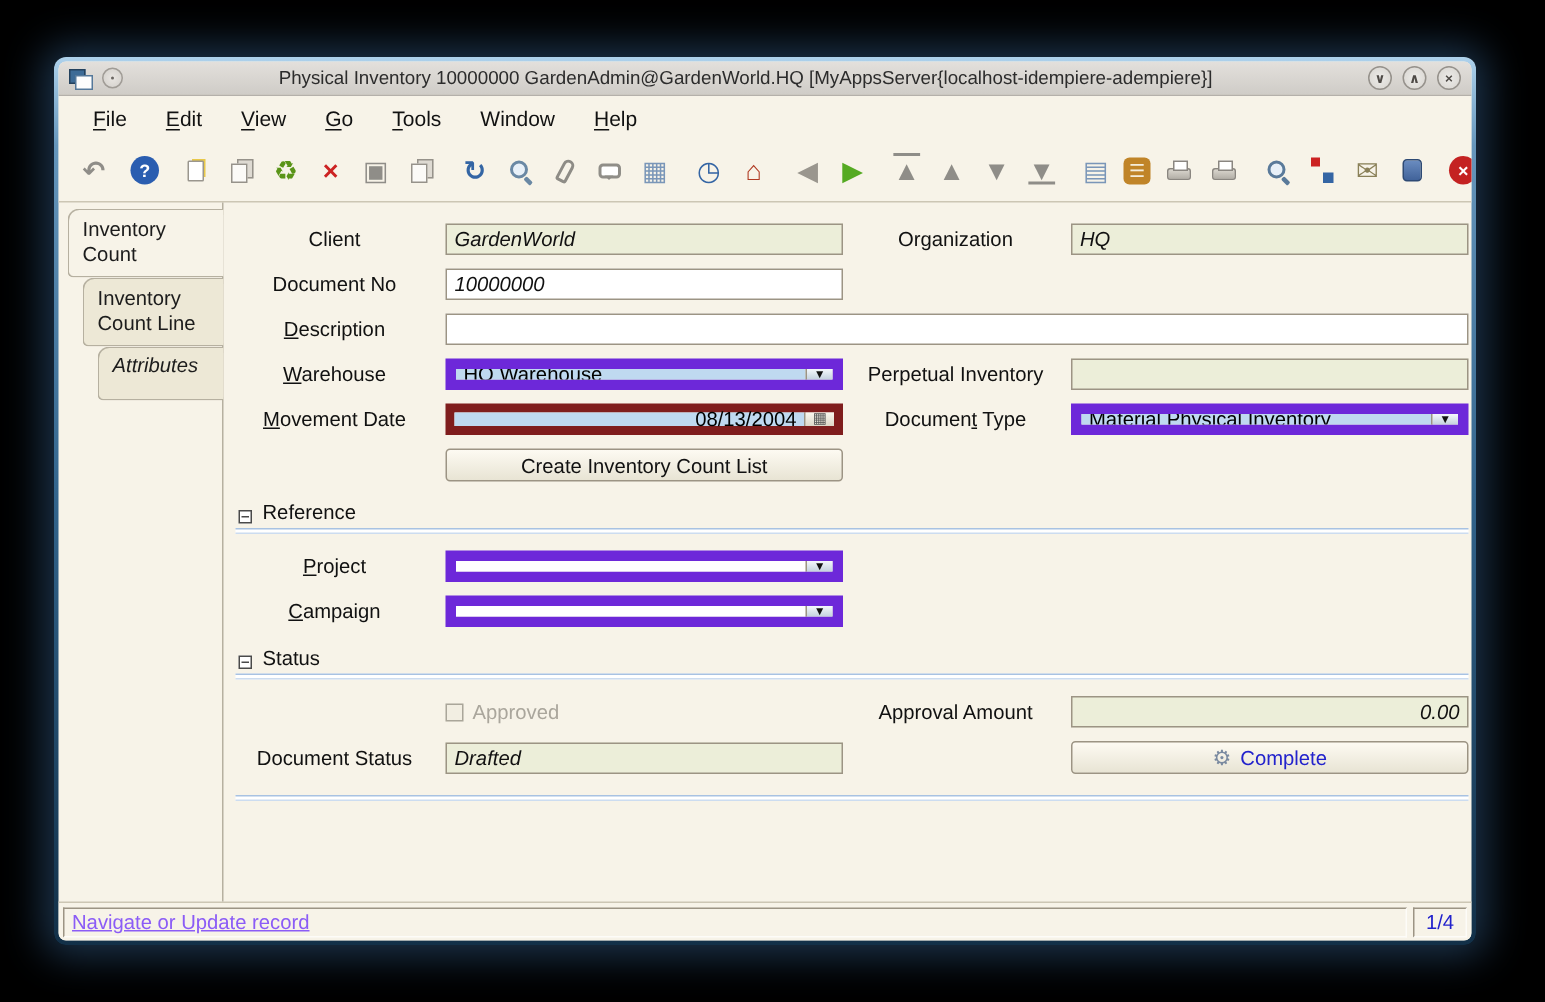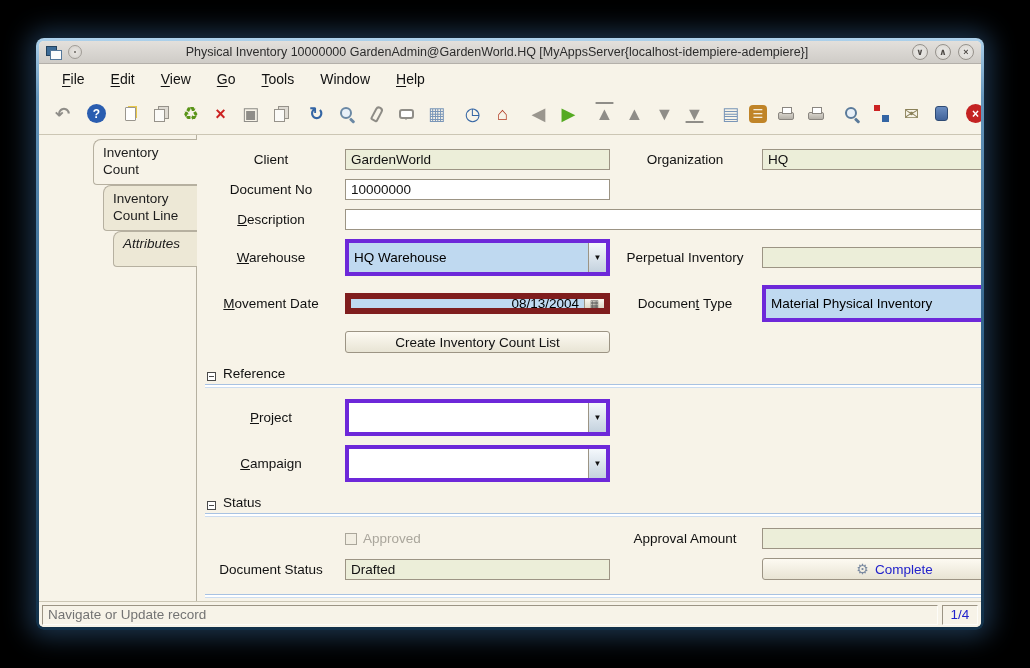--- a/index.html
+++ b/index.html
@@ -68,40 +68,40 @@
     border:1px solid #8a8680; border-radius:2px; position:relative; margin-top:5px; }
   .printer::before { content:""; position:absolute; left:3px; top:-6px; width:8px; height:5px;
     background:#fff; border:1px solid #8a8680; }
   .wf { position:relative; width:18px; height:18px; }
   .wf::before { content:""; position:absolute; left:1px; top:0; width:6px; height:6px; background:#cc2222; }
   .wf::after { content:""; position:absolute; right:2px; bottom:1px; width:7px; height:7px; background:#3465a4; }
   .boxicon { width:13px; height:15px; background:linear-gradient(#6a8cc0,#41639a); border:1px solid #2e4a74;
     border-radius:3px; }
 
   
-  .main { flex:1; display:flex; min-height:0;padding-left:48px; }
+  .main { flex:1; display:flex; min-height:0; }
   .tabstrip { width:109px; flex:0 0 109px; padding-top:4px; position:relative; z-index:2; }
   .tab { border:1px solid #b6b0a0; border-right:none; border-radius:8px 0 0 4px;
     background:#ede8d6; font-size:13.5px; color:#1c1c1c; padding:5px 6px 5px 9px;
     margin-bottom:0; margin-right:-1px; line-height:1.25; }
   .tab.active { background:#f7f3e8; position:relative; z-index:3; }
   .tab.italic { font-style:italic; padding-top:4px; padding-bottom:14px; }
   .content { flex:1; border-left:1px solid #b6b0a0; padding:14px 12px 0 8px; position:relative; }
 
   
   .frm { display:grid; grid-template-columns:134px 265px 140px 265px; column-gap:6px;
     row-gap:9px; align-items:center; }
   .lbl { font-size:13.5px; color:#111; text-align:center; white-space:nowrap; padding-right:2px; }
   .fld { height:21px; border:1px solid #9c9484; background:#fff; font-size:13.5px; color:#111;
-    padding:1px 5px; display:flex; align-items:center; overflow:hidden; }
+    padding:1px 5px; display:flex; align-items:center; overflow:hidden;font-style:italic; }
   .fld.ro { background:#eceed9; }
   .fld.right { justify-content:flex-end; }
   input.fld { width:100%; outline:none; font-family:inherit; }
   .span3 { grid-column:2 / 5; }
-  .combo { display:flex; height:37px; border:4px solid #6d28d9; }
+  .combo { display:flex; height:21px; border:7px solid #6d28d9; }
   .combo .ctext { flex:1; font-size:13.5px; padding:1px 5px; display:flex; align-items:center;
     background:#fff; overflow:hidden; white-space:nowrap; }
   .combo.mand .ctext { background:#bfd9f0; }
   .combo .cbtn { width:18px; flex:0 0 18px; display:flex; align-items:center; justify-content:center;
     background:linear-gradient(#f4f8fc,#c4d2de); border-left:1px solid #9c9484; font-size:8px; color:#111; }
   .datef { display:flex; height:21px; border:6px solid #7f1d1d; }
   .datef .dtext { flex:1; background:#bfd9f0; font-size:13.5px; padding:1px 5px; display:flex;
     align-items:center; justify-content:flex-end; }
   .datef .dbtn { width:20px; flex:0 0 20px; display:flex; align-items:center; justify-content:center;
     background:linear-gradient(#faf7ee,#ddd8c8); border-left:1px solid #9c9484; font-size:10px; color:#555; }
@@ -120,21 +120,21 @@
 
   .chkwrap { display:flex; align-items:center; gap:6px; }
   .chk { width:12px; height:12px; border:1px solid #aaa69a; background:#f2eee2; }
   .chklbl { font-size:13.5px; color:#aaa69c; }
 
   
   .statusbar { flex:0 0 26px; display:flex; align-items:center; gap:4px; padding:2px 3px;
     background:#f7f3e8; border-top:1px solid #ccc6b4; }
   .sb-box { height:20px; border:1px solid; border-color:#9c9484 #fdfcf8 #fdfcf8 #9c9484;
     background:#f7f3e8; display:flex; align-items:center; font-size:13.5px; padding:0 5px; }
-  .sb-msg { flex:1; color:#737373; }
+  .sb-msg { flex:1; color:#8b5cf6;text-decoration:underline; }
   .sb-rec { width:36px; justify-content:center; color:#2222cc; }
 </style>
 </head>
 <body>
 
 <div class="stage">
   <div class="win-glow">
     <div class="window">
 
       <div class="titlebar">

